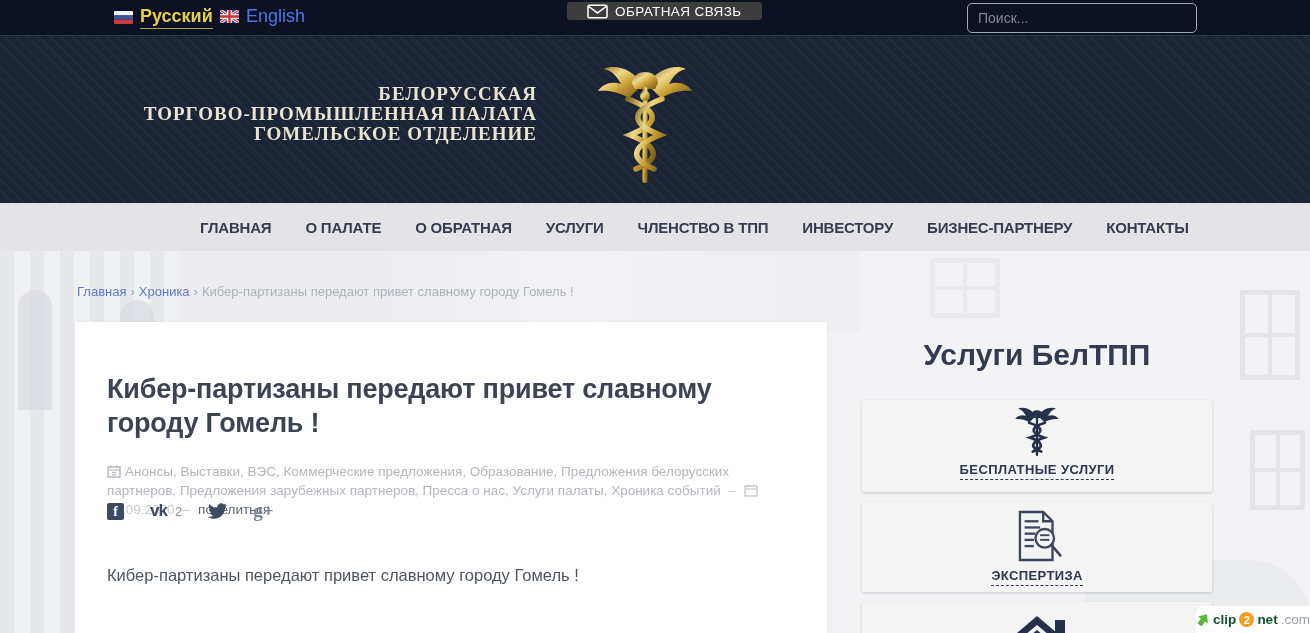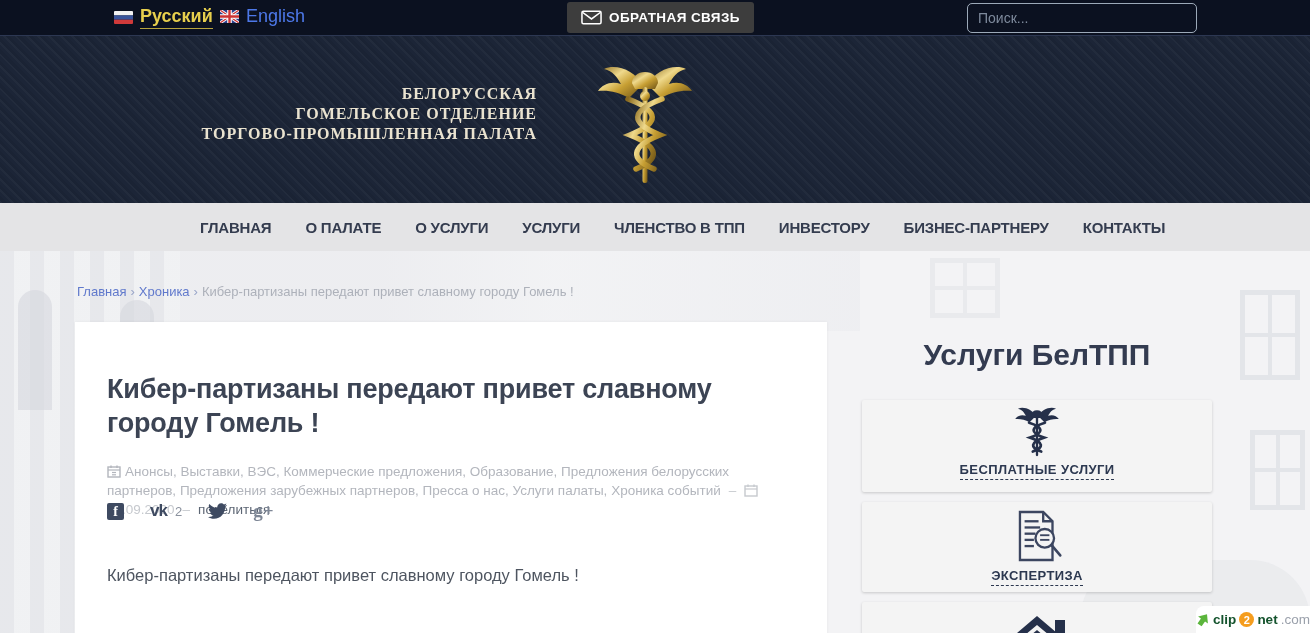--- a/index.html
+++ b/index.html
@@ -8,29 +8,29 @@
   #stage { position:relative; width:1310px; height:633px; overflow:hidden; }
 
   
   #topbar { left:0; top:0; width:1310px; height:35px; background:#0b1120; z-index:30; }
   .lang { display:flex; align-items:center; gap:7px; position:absolute; top:6px; cursor:pointer; }
   #lang-ru { left:114px; }
   #lang-en { left:220px;text-align:center; }
   #lang-ru .lang-label { color:#e7cf4d; font-size:18px; font-weight:bold; border-bottom:1px solid #b7a43e; padding-bottom:1px; }
   #lang-en .lang-label { color:#4d78e8; font-size:18px; }
   .flag { width:19px; height:13px; display:block; border-radius:1px; overflow:hidden; }
-  #feedback-btn { left:567px; top:2px; height:31px; padding:0 14px; background:#3d3d3d; border:none; border-radius:3px; color:#fff; font-size:13.5px; font-weight:bold; letter-spacing:.4px; display:flex; align-items:center; gap:7px; cursor:pointer; font-family:"Liberation Sans",sans-serif; }
+  #feedback-btn { left:567px; top:2px; height:18px; padding:0 20px; background:#3d3d3d; border:none; border-radius:3px; color:#fff; font-size:13.5px; font-weight:normal; letter-spacing:.4px; display:flex; align-items:center; gap:7px; cursor:pointer; font-family:"Liberation Sans",sans-serif; }
   #search-box { left:967px; top:3px; width:230px; height:30px; border:1px solid rgba(205,220,235,.75); border-radius:5px; display:flex; align-items:center; padding:0 8px 0 10px; background:transparent;gap:33px; }
   #search-input { flex:1; background:transparent; border:none; outline:none; color:#a7b2c2; font-size:14px; font-family:"Liberation Sans",sans-serif; }
   #search-input::placeholder { color:#7e8a9c; }
 
   
   #header { left:0; top:35px; width:1310px; height:168px; background:#1c2537; border-top:1px solid #2c3752; z-index:20;
     background-image:repeating-linear-gradient(45deg, rgba(255,255,255,.028) 0 2px, rgba(0,0,0,.06) 2px 5px, transparent 5px 8px); }
-  .hdr-block { position:absolute; top:48px; font-family:"Liberation Serif",serif; font-weight:bold; color:#eae3d0; font-size:16px; line-height:20px; letter-spacing:1px; }
+  .hdr-block { position:absolute; top:48px; font-family:"Liberation Serif",serif; font-weight:bold; color:#eae3d0; font-size:19px; line-height:20px; letter-spacing:1px; }
   #hdr-ru { left:0; width:537px; text-align:right; }
   #hdr-en { left:755px; width:430px; text-align:left; word-spacing:5px; }
   #hdr-logo { left:596px; top:27px; width:98px; height:124px; }
 
   
   #nav { left:0; top:203px; width:1310px; height:48px; background:#e4e4e6; display:flex; align-items:center; padding-left:200px; gap:34px; z-index:20; }
   .nav-item { color:#343c4f; font-size:15px; font-weight:bold; letter-spacing:-.2px; cursor:pointer; white-space:nowrap; }
 
   
   .bgfx { z-index:1; }
@@ -130,22 +130,22 @@
       <svg width="24" height="24" viewBox="0 0 24 24">
           <circle cx="10" cy="9" r="6" fill="none" stroke="#cfe3ef" stroke-width="2"></circle>
           <line x1="14.5" y1="13.5" x2="20" y2="20" stroke="#cfe3ef" stroke-width="2.4" stroke-linecap="round"></line>
         </svg>
     </div>
   </div>
 
   <div class="abs" id="header">
     <div class="hdr-block" id="hdr-ru">
       <div>БЕЛОРУССКАЯ</div>
+      <div>ТОРГОВО-ПРОМЫШЛЕННАЯ ПАЛАТА</div>
       <div>ГОМЕЛЬСКОЕ ОТДЕЛЕНИЕ</div>
-      <div>ТОРГОВО-ПРОМЫШЛЕННАЯ ПАЛАТА</div>
     </div>
     <svg class="abs" id="hdr-logo" viewBox="0 0 98 124">
       <defs>
         <linearGradient id="gold" x1="0" y1="0" x2="1" y2="1">
           <stop offset="0" stop-color="#8a6a1f"></stop>
             <stop offset=".35" stop-color="#efd98c"></stop>
           <stop offset=".6" stop-color="#c79f33"></stop>
             <stop offset="1" stop-color="#6e5316"></stop>
         </linearGradient>
       </defs>
@@ -155,21 +155,21 @@
       <rect x="46.5" y="24" width="5" height="96" rx="2.5" fill="url(#gold)"></rect>
       <path d="M32 36 C64 48 64 60 34 72 C64 84 64 96 40 106" fill="none" stroke="url(#gold)" stroke-width="5.5" stroke-linecap="round"></path>
       <path d="M66 36 C34 48 34 60 64 72 C34 84 34 96 58 106" fill="none" stroke="url(#gold)" stroke-width="5.5" stroke-linecap="round"></path>
       <circle cx="49" cy="33" r="5" fill="url(#gold)"></circle>
     </svg>
   </div>
 
   <div class="abs" id="nav">
     <span class="nav-item">ГЛАВНАЯ</span>
     <span class="nav-item">О ПАЛАТЕ</span>
-    <span class="nav-item">О УСЛУГИ</span>
+    <span class="nav-item">О ОБРАТНАЯ</span>
     <span class="nav-item">УСЛУГИ</span>
     <span class="nav-item">ЧЛЕНСТВО В ТПП</span>
     <span class="nav-item">ИНВЕСТОРУ</span>
     <span class="nav-item">БИЗНЕС-ПАРТНЕРУ</span>
     <span class="nav-item">КОНТАКТЫ</span>
   </div>
 
   <div class="abs" id="breadcrumb">
     <a>Главная</a><span class="crumb-sep">›</span><a>Хроника</a><span class="crumb-sep">›</span><span>Кибер-партизаны передают привет славному городу Гомель !</span>
   </div>

